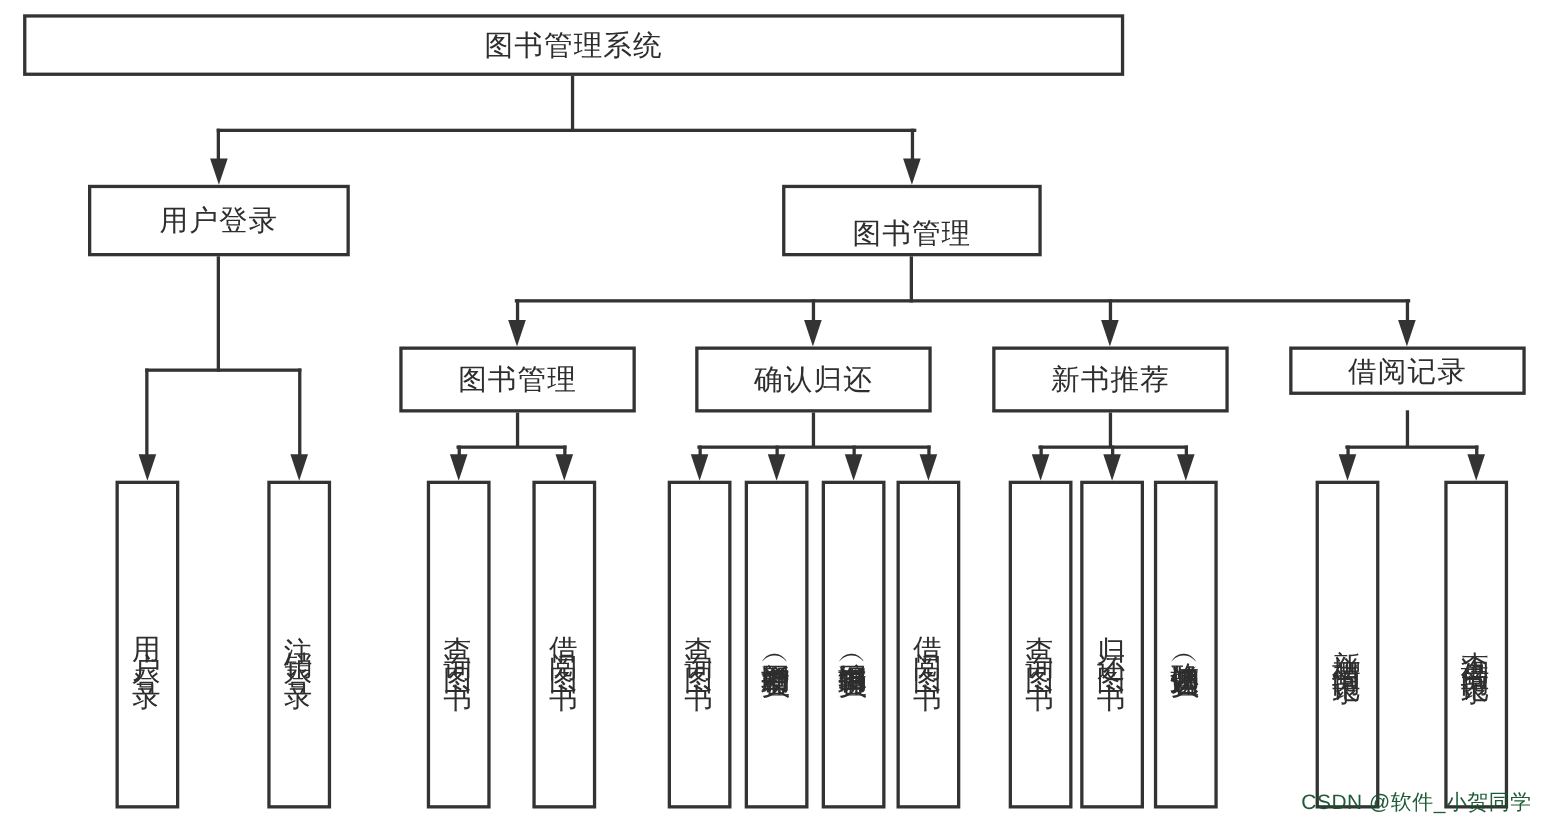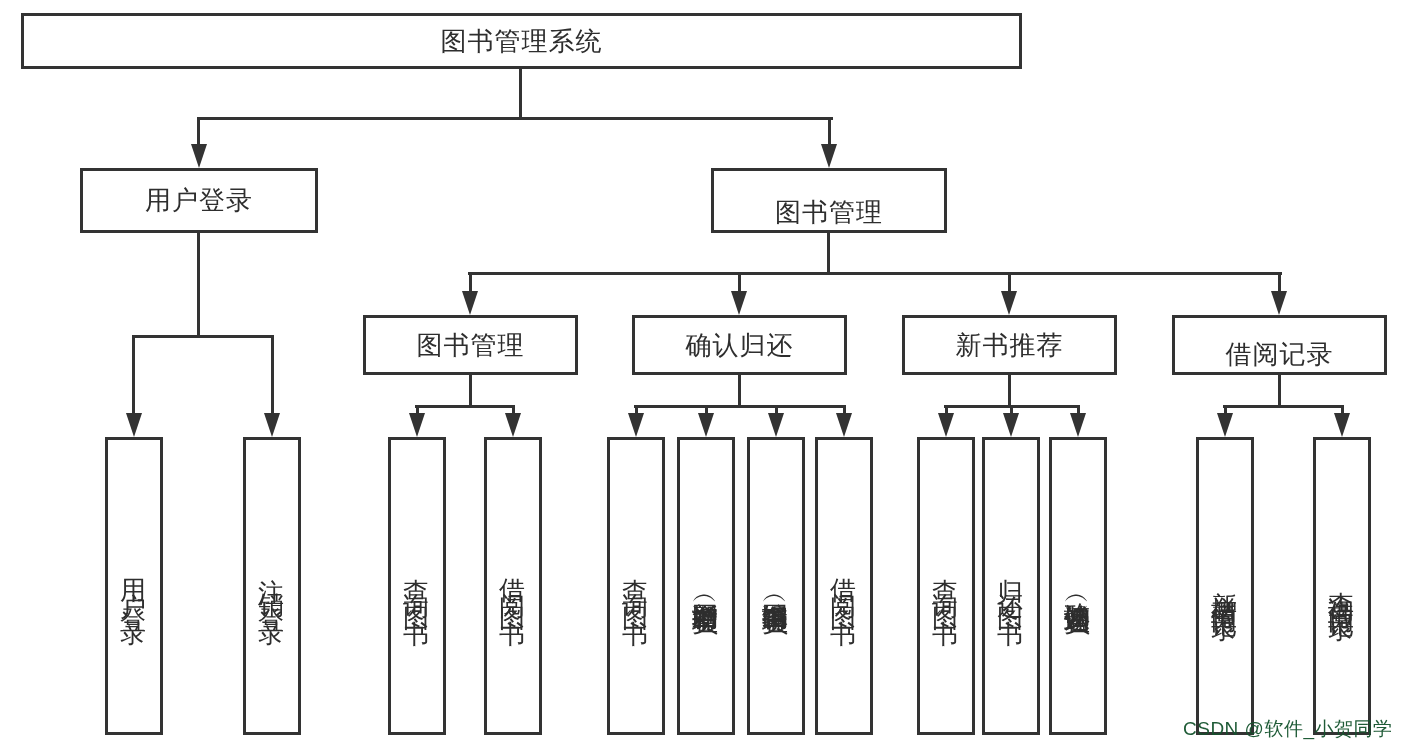--- a/index.html
+++ b/index.html
@@ -129,21 +129,21 @@
 
   <div class="box" style="left:363px;top:315px;width:215px;height:60px;">
     <span class="h-label">图书管理</span>
   </div>
   <div class="box" style="left:632px;top:315px;width:215px;height:60px;">
     <span class="h-label">确认归还</span>
   </div>
   <div class="box" style="left:902px;top:315px;width:215px;height:60px;">
     <span class="h-label">新书推荐</span>
   </div>
-  <div class="box" style="left:1172px;top:315px;width:215px;height:60px;align-items:flex-end;">
+  <div class="box" style="left:1172px;top:315px;width:215px;height:44px;">
     <span class="h-label">借阅记录</span>
   </div>
 
   <div class="box" style="left:105px;top:437px;width:58px;height:298px;">
     <span class="v-label ls-wide">用户登录</span>
   </div>
   <div class="box" style="left:243px;top:437px;width:58px;height:298px;">
     <span class="v-label ls-wide">注销登录</span>
   </div>
 

